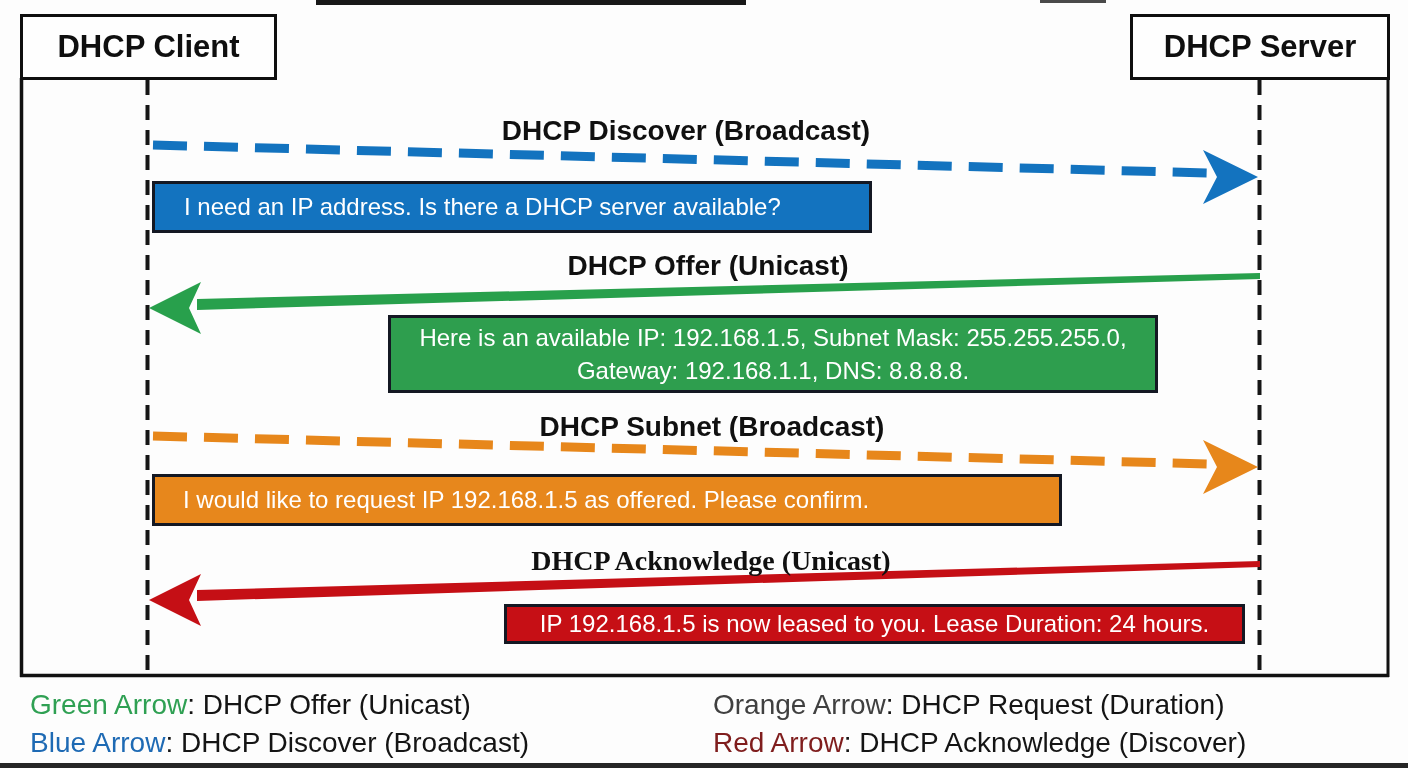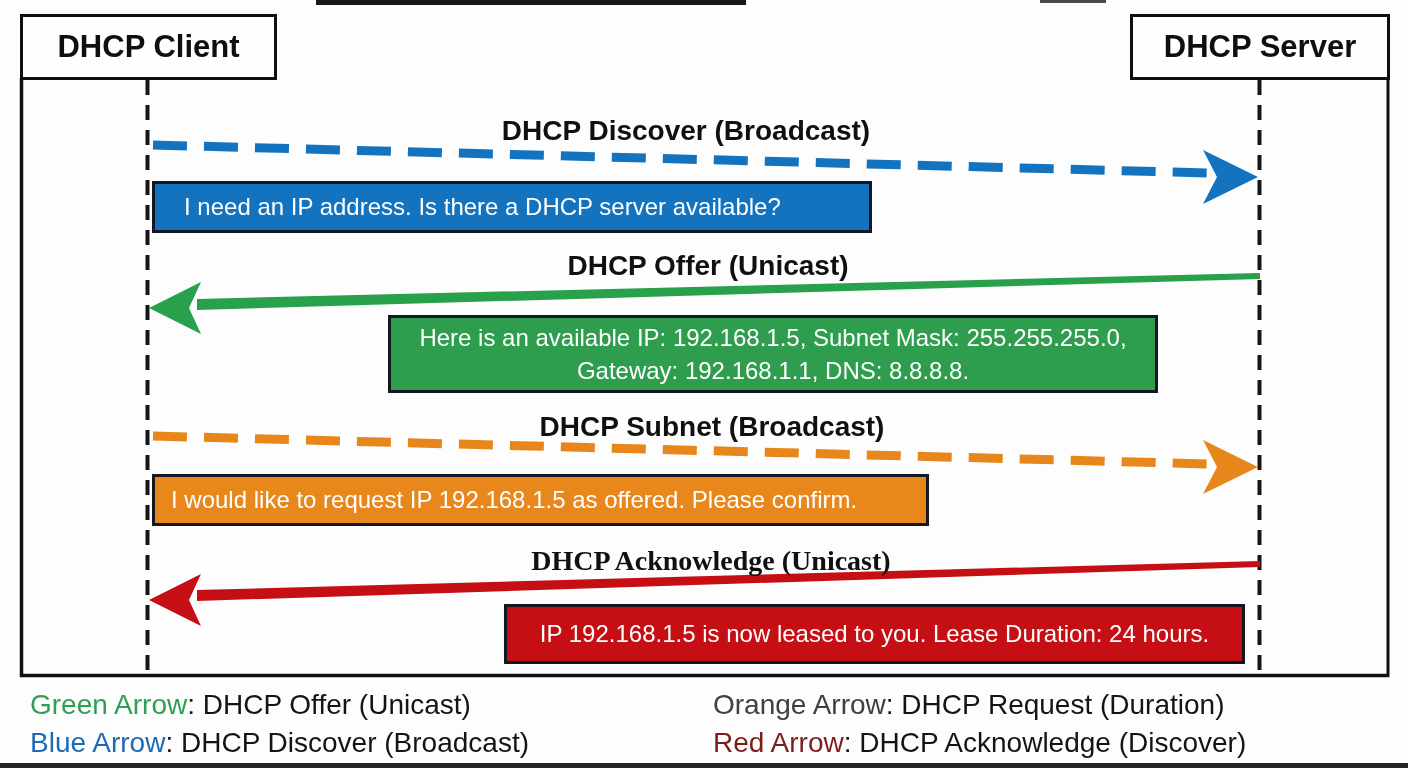--- a/index.html
+++ b/index.html
@@ -27,22 +27,22 @@
   .label-offer{left:708px;top:250px;}
   .label-request{left:712px;top:411px;}
   .label-ack{left:711px;top:545px;font-family:Liberation Serif, serif;}
 
   
   .note{position:absolute;box-sizing:border-box;border:3px solid #141823;color:#ffffff;
     font-size:24px;display:flex;align-items:center;}
   .note-discover{left:152px;top:181px;width:720px;height:52px;padding-left:29px;}
   .note-offer{left:347px;top:315px;width:770px;height:78px;justify-content:center;
     text-align:center;white-space:pre-line;line-height:33px;margin-left:41px;}
-  .note-request{left:152px;top:474px;width:777px;height:52px;padding-left:16px;}
-  .note-ack{left:504px;top:604px;width:741px;height:60px;justify-content:center;}
+  .note-request{left:152px;top:474px;width:910px;height:52px;padding-left:28px;}
+  .note-ack{left:504px;top:604px;width:741px;height:40px;justify-content:center;}
 
   
   .legend{position:absolute;top:686px;left:0;width:1408px;font-size:28px;color:#141414;}
   .legend-col{position:absolute;top:0;}
   .legend-col.left{left:30px;}
   .legend-col.right{left:713px;}
   .legend-row{height:38px;line-height:38px;white-space:nowrap;}
 </style>
 </head>
 <body>

